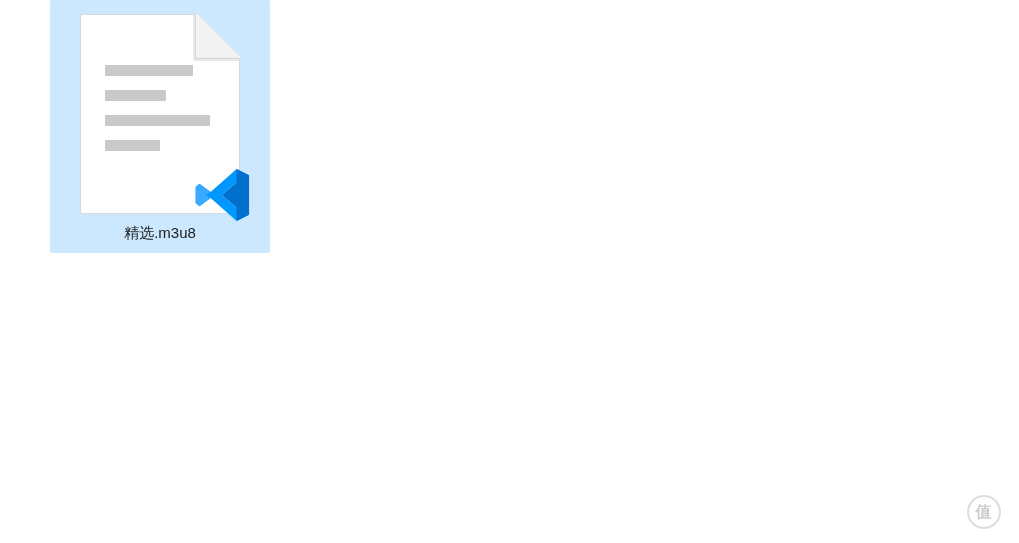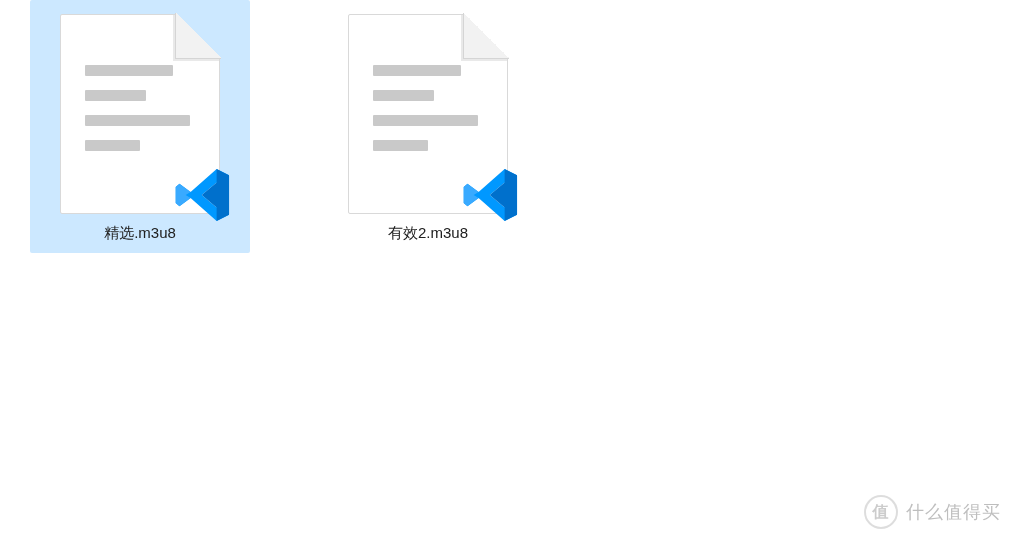--- a/index.html
+++ b/index.html
@@ -7,23 +7,24 @@
       width: 1019px;
       height: 543px;
       background: #ffffff;
       font-family: "Microsoft YaHei", "Segoe UI", sans-serif;
       font-size: 15px;
       position: relative;
       overflow: hidden;
     }
     .file-grid {
       display: flex;
-      gap: 68px;
+      gap: 110px;
       padding: 0 30px;
       padding-top: 0;
+      margin-left: 20px;
     }
     .file-item {
       width: 220px;
       display: flex;
       flex-direction: column;
       align-items: center;
       padding: 14px 12px 10px 12px;
       border-radius: 2px;
       cursor: pointer;
     }
@@ -122,39 +123,18 @@
       <svg class="overlay" viewBox="0 0 100 100">
         <path d="M72 8 L92 18 L92 82 L72 92 L30 55 L12 68 L6 63 L6 37 L12 32 L30 45 Z M72 30 L48 50 L72 70 Z" fill="#0098ff"></path>
         <path d="M72 8 L92 18 L92 82 L72 92 L72 70 L48 50 L72 30 Z" fill="#0070cc"></path>
         <path d="M30 45 L12 32 L6 37 L6 63 L12 68 L30 55 L22 50 Z" fill="#39aaff"></path>
       </svg>
     </div>
     <div class="file-label">精选.m3u8</div>
   </div>
 
 
-  <div class="file-item">
-    <div class="file-icon-wrap">
-      <div class="page">
-        <div class="fold-under"></div>
-        <div class="lines">
-          <div class="ln l1"></div>
-            <div class="ln l2"></div>
-            <div class="ln l3"></div>
-            <div class="ln l4"></div>
-        </div>
-      </div>
-      <div class="fold"></div>
-      <svg class="overlay" viewBox="0 0 100 100">
-        <path d="M72 8 L92 18 L92 82 L72 92 L30 55 L12 68 L6 63 L6 37 L12 32 L30 45 Z M72 30 L48 50 L72 70 Z" fill="#0098ff"></path>
-        <path d="M72 8 L92 18 L92 82 L72 92 L72 70 L48 50 L72 30 Z" fill="#0070cc"></path>
-        <path d="M30 45 L12 32 L6 37 L6 63 L12 68 L30 55 L22 50 Z" fill="#39aaff"></path>
-      </svg>
-    </div>
-    <div class="file-label">有效2.m3u8</div>
-  </div>
 
 </div>
 
 <div class="watermark">
   <div class="wm-circle">值</div>
-  <div>什么值得买</div>
 </div>
 
 </body></html>

